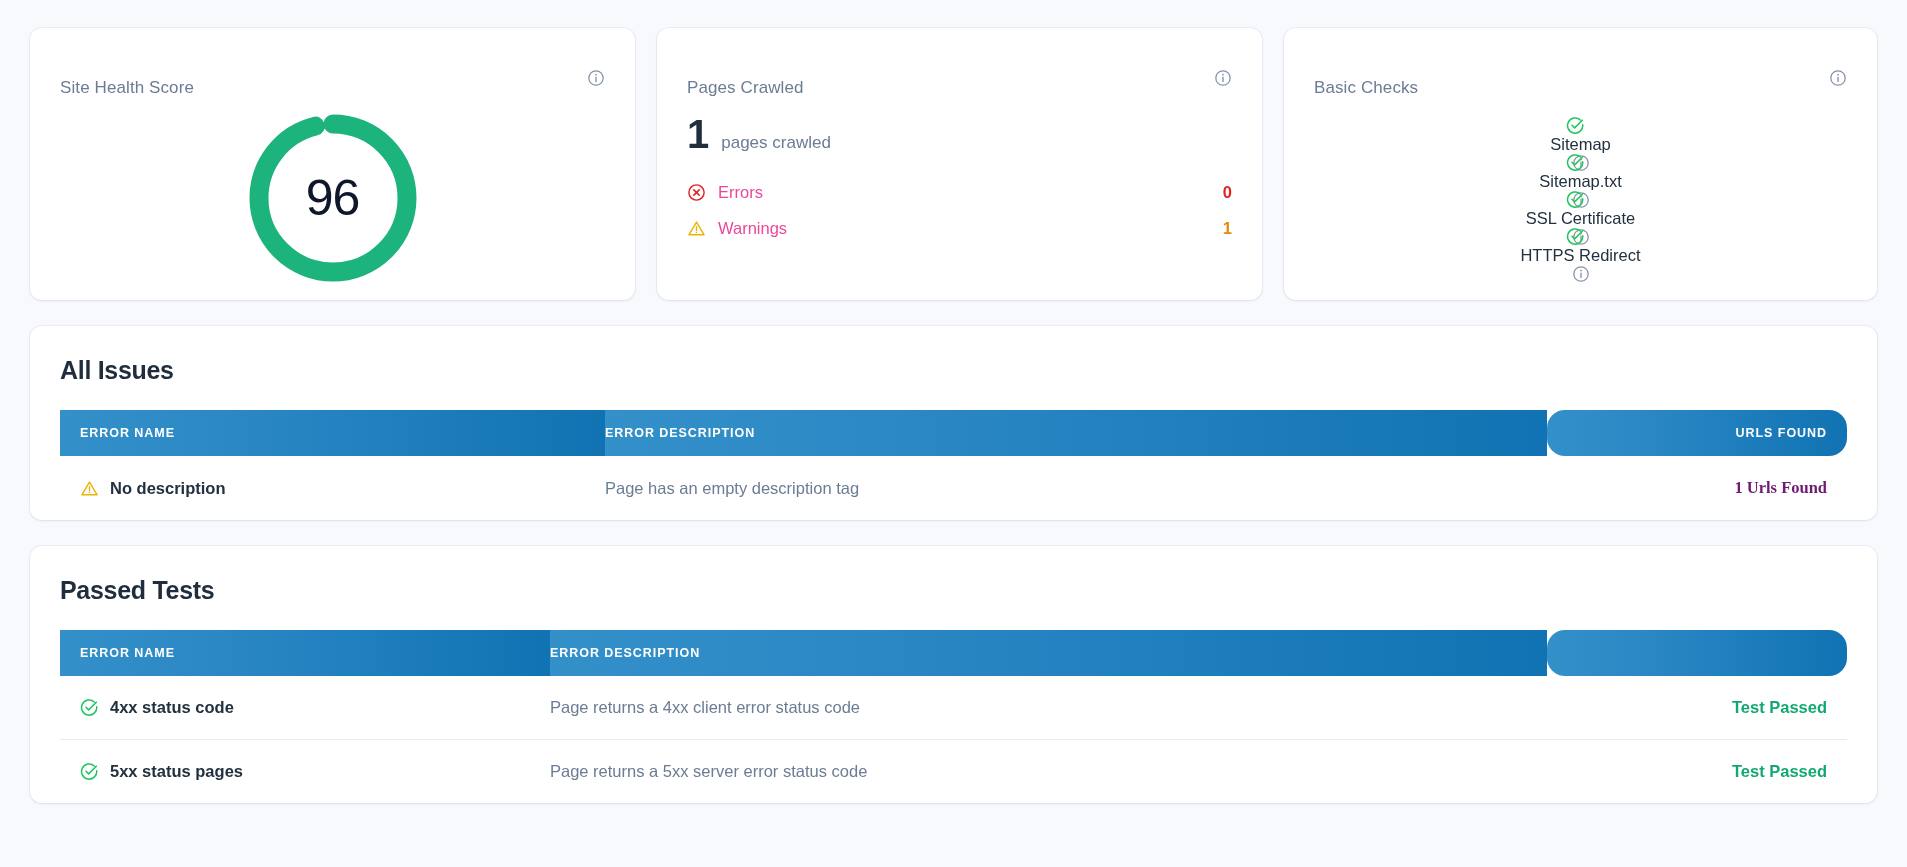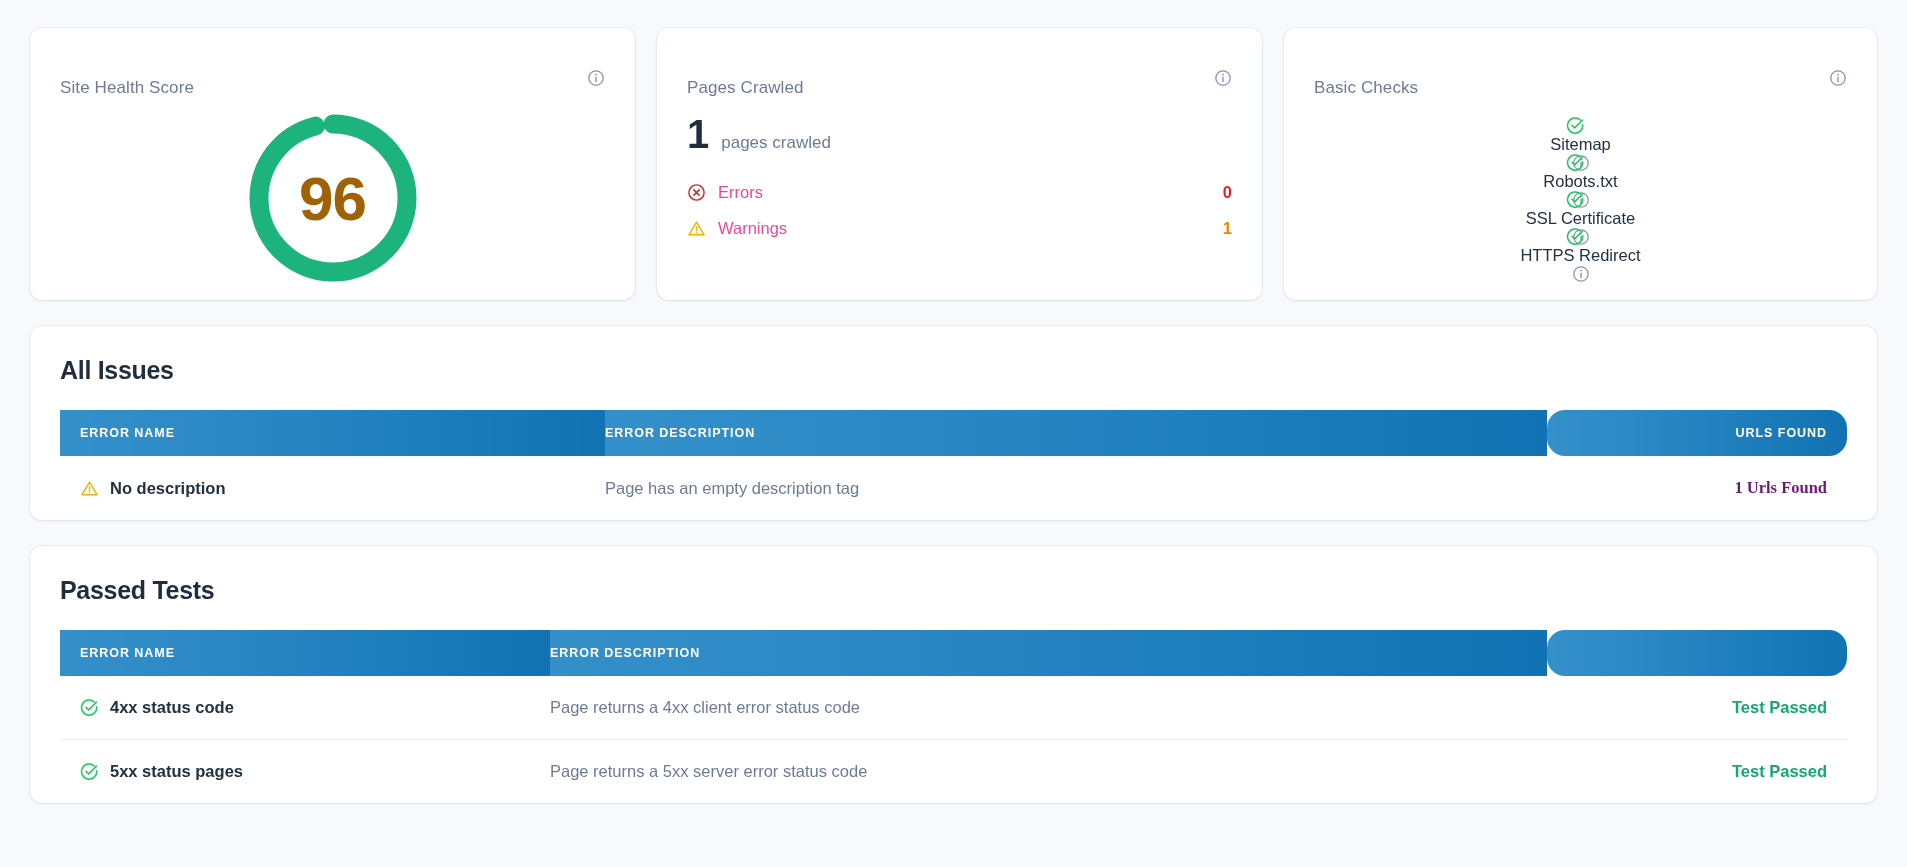--- a/index.html
+++ b/index.html
@@ -54,21 +54,21 @@
     display: flex;
     align-items: center;
     justify-content: center;
     height: 200px;
   }
   .donut { position: relative; width: 176px; height: 176px; }
   .donut svg { transform: rotate(-90deg); display: block; }
   .donut-val {
     position: absolute; inset: 0;
     display: flex; align-items: center; justify-content: center;
-    font-size: 62px; font-weight: 700; color: #a16207; letter-spacing: -1px;
+    font-size: 50px; font-weight: 400; color: #0f172a; letter-spacing: -1px;
   }
 
   
   .crawl-body { padding: 16px 30px 0 30px; }
   .crawl-count { display: flex; align-items: baseline; gap: 12px; }
   .crawl-num { font-size: 40px; font-weight: 700; color: #1f2d3d; line-height: 1; }
   .crawl-lbl { font-size: 17px; color: #6b7c93; }
   .stat-list { margin-top: 20px; }
   .stat-row {
     display: flex; align-items: center;
@@ -217,21 +217,21 @@
             <circle class="dot" cx="10" cy="6.2" r="1"></circle>
             <line x1="10" y1="9" x2="10" y2="14"></line>
           </svg>
         </div>
 
         <div class="check-row">
           <svg class="check-ico" viewBox="0 0 20 20">
             <path d="M17.6 9.3 A8 8 0 1 1 15.1 4.2" fill="none" stroke="#22c55e" stroke-width="1.6" stroke-linecap="round"></path>
             <path d="M6.3 9.7 L9.1 12.5 L17.2 4.4" fill="none" stroke="#22c55e" stroke-width="1.6" stroke-linecap="round" stroke-linejoin="round"></path>
           </svg>
-          <span class="check-lbl">Robots.txt</span>
+          <span class="check-lbl">Sitemap.txt</span>
           <svg class="info-ico" viewBox="0 0 20 20">
             <circle cx="10" cy="10" r="8"></circle>
             <circle class="dot" cx="10" cy="6.2" r="1"></circle>
             <line x1="10" y1="9" x2="10" y2="14"></line>
           </svg>
         </div>
 
         <div class="check-row">
           <svg class="check-ico" viewBox="0 0 20 20">
             <path d="M17.6 9.3 A8 8 0 1 1 15.1 4.2" fill="none" stroke="#22c55e" stroke-width="1.6" stroke-linecap="round"></path>

